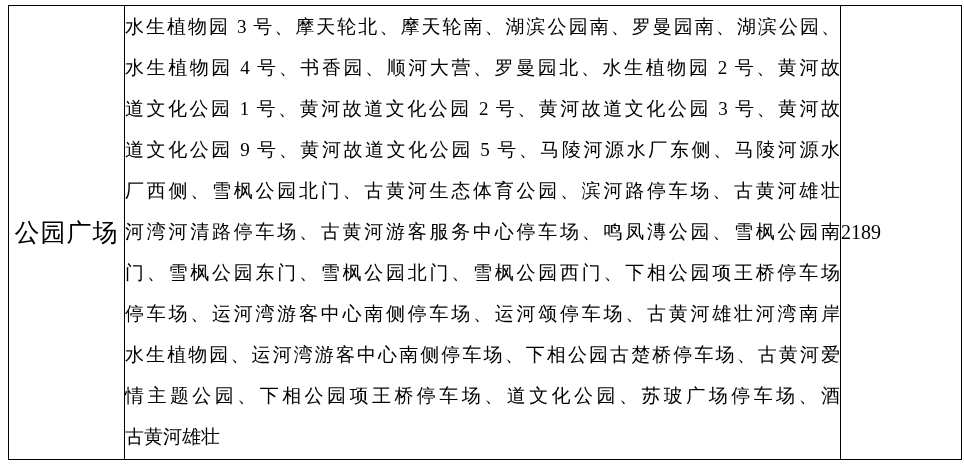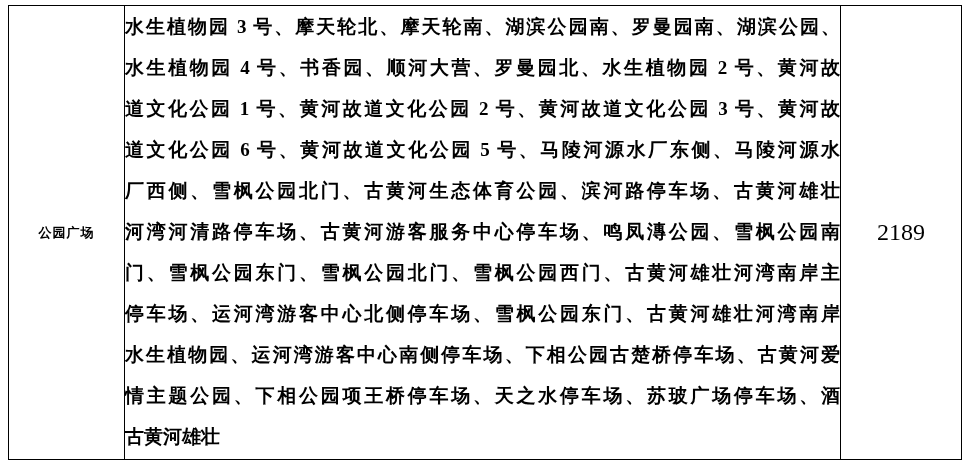--- a/index.html
+++ b/index.html
@@ -24,70 +24,67 @@
     table-layout: fixed;
   }
   .doc-table td {
     border: 1.5px solid #000000;
     padding: 0;
   }
   .cell-category {
     width: 115px;
     text-align: center;
     vertical-align: middle;
-    font-size: 13px;
+    font-size: 25px;
     letter-spacing: 1px;
-    font-weight: bold;
   }
   .cell-list {
     width: 715px;
     vertical-align: top;
     padding: 1px 10px 3px 10px;
     font-size: 19px;
   }
   .cell-count {
     width: 120px;
-    text-align: center;
     vertical-align: middle;
-    font-size: 24px;
+    font-size: 20px;
   }
   .loc-line {
     height: 41px;
     line-height: 41px;
     overflow: hidden;
     text-align: justify;
     text-align-last: justify;
     text-justify: inter-character;
     white-space: normal;
-    font-weight: bold;
   }
   .loc-line.last {
     text-align-last: left;
   }
 </style>
 </head>
 <body>
 
 <table class="doc-table">
   <tbody>
     <tr>
       <td class="cell-category">
         <span>公园广场</span>
       </td>
       <td class="cell-list" id="lines-container">
           <div class="loc-line">水生植物园 3 号、摩天轮北、摩天轮南、湖滨公园南、罗曼园南、湖滨公园、</div>
           <div class="loc-line">水生植物园 4 号、书香园、顺河大营、罗曼园北、水生植物园 2 号、黄河故</div>
           <div class="loc-line">道文化公园 1 号、黄河故道文化公园 2 号、黄河故道文化公园 3 号、黄河故</div>
-          <div class="loc-line">道文化公园 6 号、黄河故道文化公园 5 号、马陵河源水厂东侧、马陵河源水</div>
+          <div class="loc-line">道文化公园 9 号、黄河故道文化公园 5 号、马陵河源水厂东侧、马陵河源水</div>
           <div class="loc-line">厂西侧、雪枫公园北门、古黄河生态体育公园、滨河路停车场、古黄河雄壮</div>
           <div class="loc-line">河湾河清路停车场、古黄河游客服务中心停车场、鸣凤漙公园、雪枫公园南</div>
-          <div class="loc-line">门、雪枫公园东门、雪枫公园北门、雪枫公园西门、古黄河雄壮河湾南岸主</div>
-          <div class="loc-line">停车场、运河湾游客中心北侧停车场、雪枫公园东门、古黄河雄壮河湾南岸</div>
+          <div class="loc-line">门、雪枫公园东门、雪枫公园北门、雪枫公园西门、下相公园项王桥停车场</div>
+          <div class="loc-line">停车场、运河湾游客中心南侧停车场、运河颂停车场、古黄河雄壮河湾南岸</div>
           <div class="loc-line">水生植物园、运河湾游客中心南侧停车场、下相公园古楚桥停车场、古黄河爱</div>
-          <div class="loc-line">情主题公园、下相公园项王桥停车场、天之水停车场、苏玻广场停车场、酒</div>
+          <div class="loc-line">情主题公园、下相公园项王桥停车场、道文化公园、苏玻广场停车场、酒</div>
           <div class="loc-line last">古黄河雄壮</div>
         </td>
       <td class="cell-count">
         <span>2189</span>
       </td>
     </tr>
   </tbody>
 </table>
 
 </body></html>

